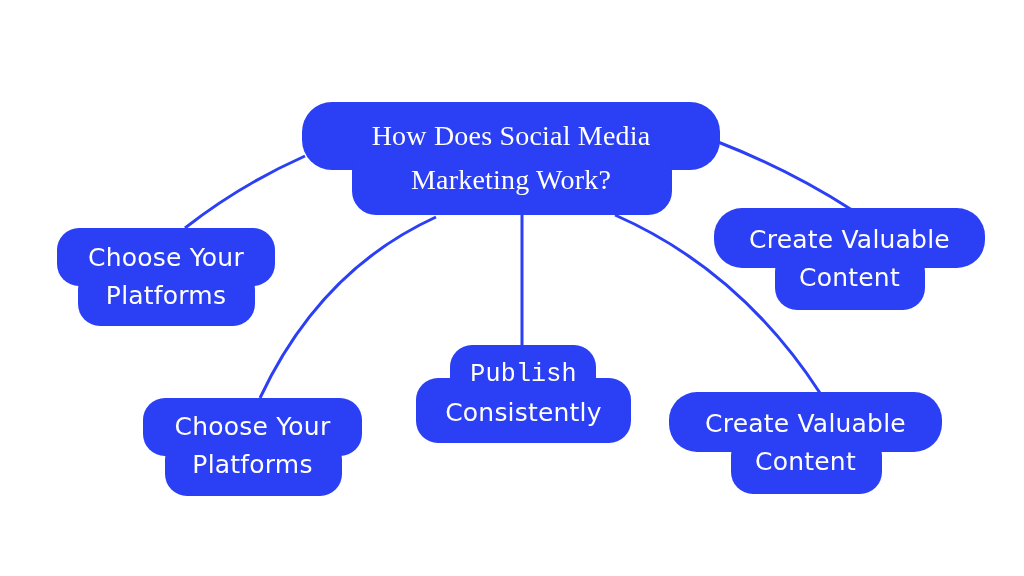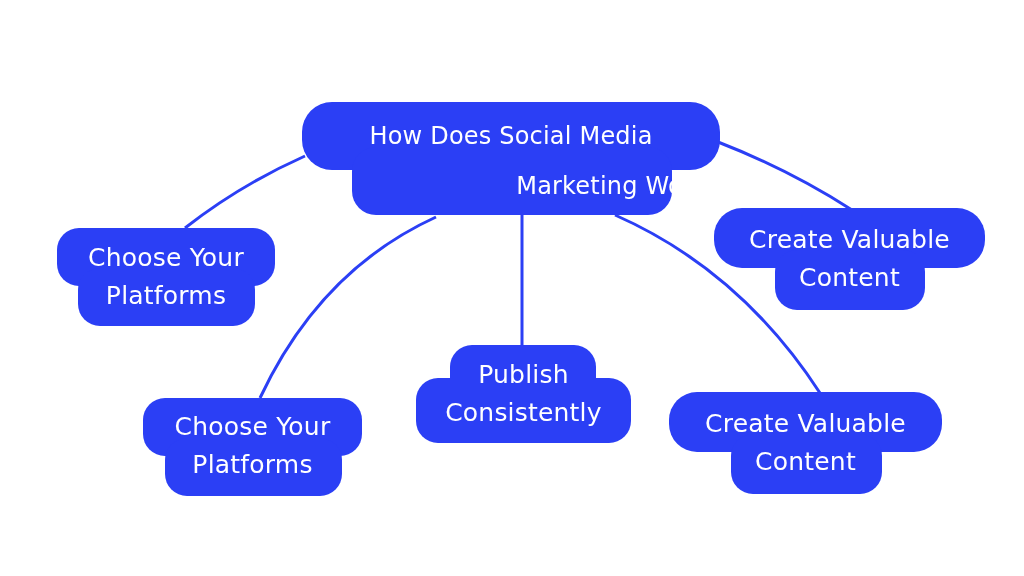--- a/index.html
+++ b/index.html
@@ -7,60 +7,60 @@
     width: 1024px; height: 576px; background: #ffffff; position: relative; overflow: hidden;
     font-family: "DejaVu Sans", sans-serif;
   }
   svg.links { position: absolute; left: 0; top: 0; width: 1024px; height: 576px; }
   .node { position: absolute; }
   .blk { position: absolute; background: #2b3ff5; border-radius: 22px; }
   .label {
     position: absolute; left: 0; right: 0; color: #ffffff; text-align: center;
     font-size: 25px; line-height: 38px; white-space: nowrap; letter-spacing: 0.2px;
   }
-  .center .label { font-size: 24px; line-height: 42px; }
+  .center .label { font-size: 28px; line-height: 42px; font-family: Liberation Serif, serif; }
 </style>
 </head>
 <body>
 
 <svg class="links" viewBox="0 0 1024 576">
   <g fill="none" stroke="#2b3ff5" stroke-width="3">
     <path d="M305 156 Q240 185 185 228"></path>
     <path d="M718 142 Q790 170 852 210"></path>
     <path d="M436 217 Q320 270 260 398"></path>
     <path d="M522 215 L522 347"></path>
     <path d="M615 215 Q740 270 820 393"></path>
   </g>
 </svg>
 
 <div class="node center" style="left:302px; top:102px; width:418px; height:113px;">
   <div class="blk" style="left:0; top:0; width:418px; height:68px; border-radius:30px;"></div>
   <div class="blk" style="left:50px; top:45px; width:320px; height:68px; border-radius:24px;"></div>
   <div class="label" style="top:13px;">How Does Social Media</div>
-  <div class="label" style="top:63px;text-align:right;">Marketing Work?</div>
+  <div class="label" style="top:57px;">Marketing Work?</div>
 </div>
 
 <div class="node" style="left:57px; top:228px; width:218px; height:98px;">
   <div class="blk" style="left:0; top:0; width:218px; height:58px;"></div>
   <div class="blk" style="left:21px; top:40px; width:177px; height:58px;"></div>
   <div class="label" style="top:11px;">Choose Your</div>
   <div class="label" style="top:49px;">Platforms</div>
 </div>
 
 <div class="node" style="left:143px; top:398px; width:219px; height:98px;">
   <div class="blk" style="left:0; top:0; width:219px; height:58px;"></div>
   <div class="blk" style="left:22px; top:40px; width:177px; height:58px;"></div>
   <div class="label" style="top:10px;">Choose Your</div>
   <div class="label" style="top:48px;">Platforms</div>
 </div>
 
 <div class="node" style="left:416px; top:345px; width:215px; height:98px;">
   <div class="blk" style="left:34px; top:0; width:146px; height:58px;"></div>
   <div class="blk" style="left:0; top:33px; width:215px; height:65px;"></div>
-  <div class="label" style="top:11px;">Publish</div>
+  <div class="label" style="top:11px;font-family:Liberation Mono, monospace;">Publish</div>
   <div class="label" style="top:49px;text-align:center;">Consistently</div>
 </div>
 
 <div class="node" style="left:669px; top:392px; width:273px; height:102px;">
   <div class="blk" style="left:0; top:0; width:273px; height:60px; border-radius:28px;"></div>
   <div class="blk" style="left:62px; top:42px; width:151px; height:60px;"></div>
   <div class="label" style="top:13px;">Create Valuable</div>
   <div class="label" style="top:51px;">Content</div>
 </div>
 

